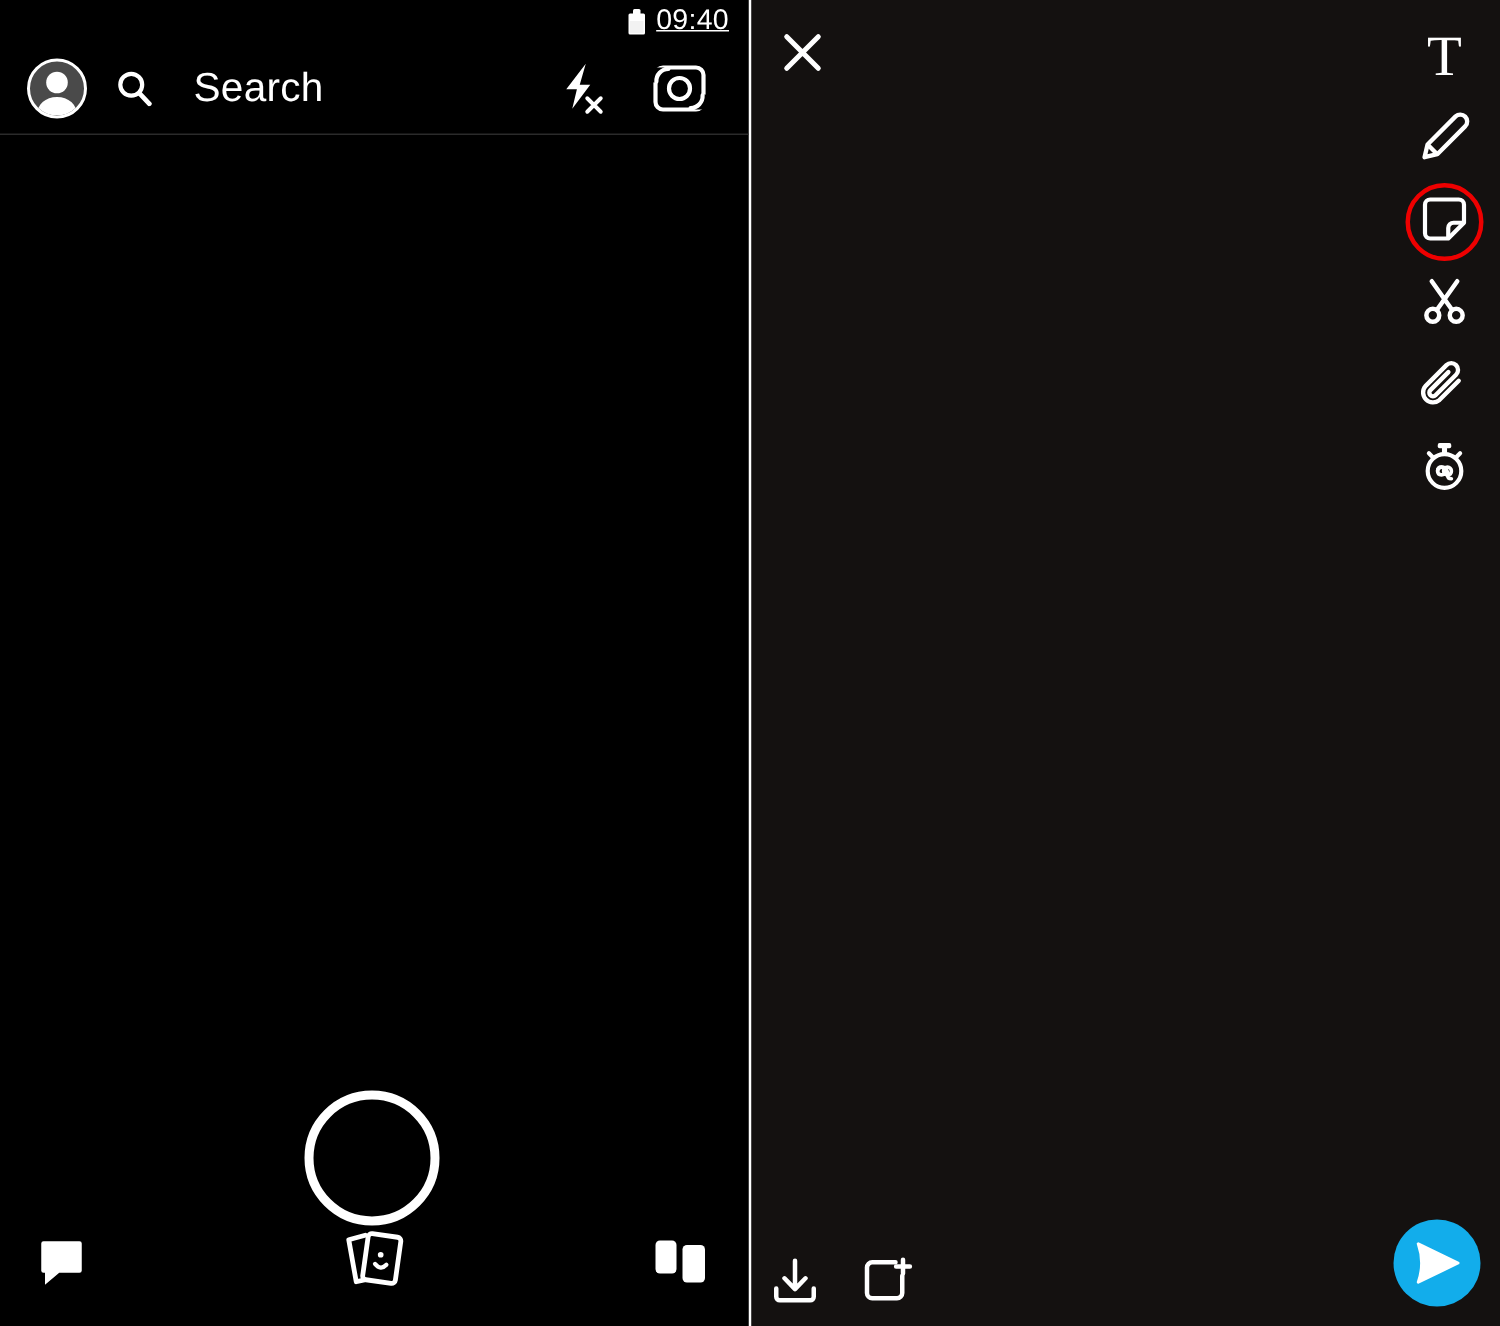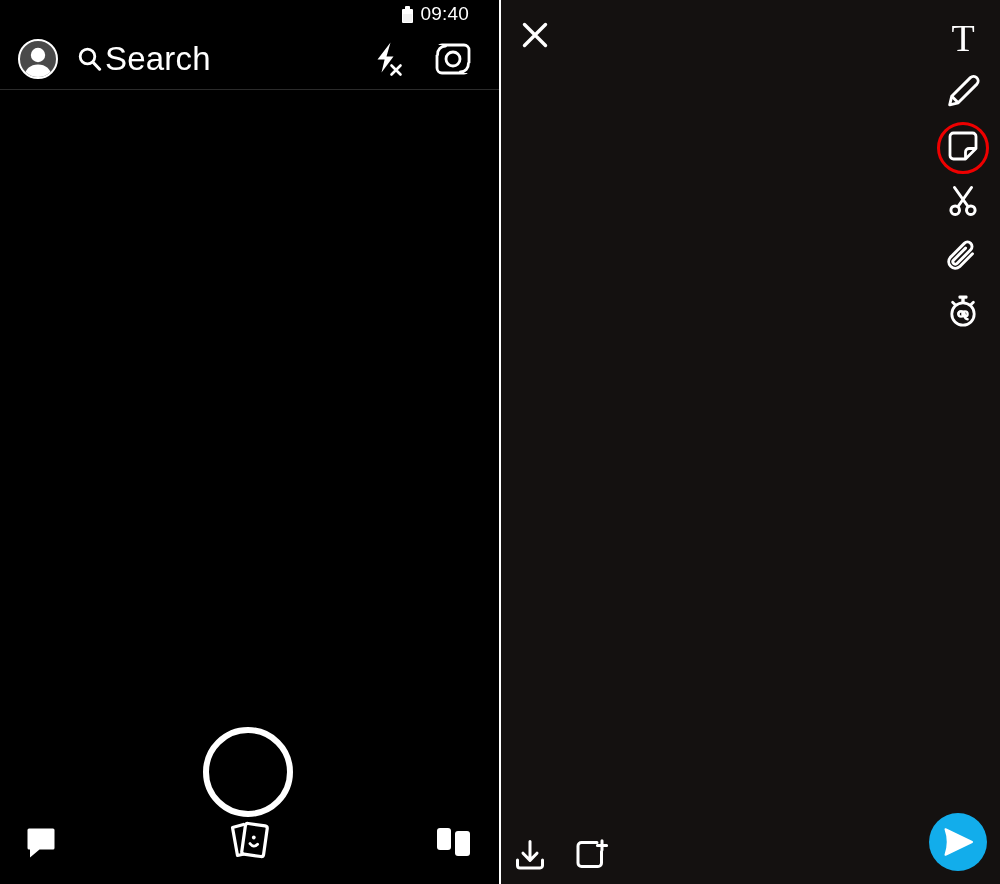--- a/index.html
+++ b/index.html
@@ -15,22 +15,23 @@
   
   .panel-camera {
     position:relative;
     width:499px; height:884px;
     background:#000000;
     flex:0 0 499px;
   }
   .statusbar {
     position:absolute; top:0; left:0; right:0; height:28px;
     display:flex; align-items:center; justify-content:flex-end;
-    padding-right:30px;
+    padding-right:13px;
     color:#ffffff;
+    text-decoration:underline;
   }
   .status-cluster { display:flex; align-items:center; gap:7px; }
   .battery { position:relative; width:11px; height:17px; }
   .battery .body {
     position:absolute; left:0; top:3px; width:11px; height:14px;
     background:#ffffff; border-radius:1px;
   }
   .battery .cap {
     position:absolute; left:3px; top:0; width:5px; height:4px;
     background:#ffffff; border-radius:1px 1px 0 0;
@@ -48,21 +49,21 @@
   }
   .avatar {
     width:40px; height:40px; margin-left:18px; border-radius:50%;
     background:#4a4a4a; border:2px solid #ffffff;
     display:flex; align-items:flex-end; justify-content:center;
     overflow:hidden; flex:0 0 40px;
   }
   .avatar svg { display:block; }
   .search-icon { margin-left:19px; display:flex; align-items:center; }
   .search-label {
-    margin-left:3px; font-size:33px; color:#ffffff; font-weight:400;
+    margin-left:27px; font-size:27px; color:#ffffff; font-weight:400;
     letter-spacing:.2px;
   }
   .topright-tools {
     margin-left:auto; display:flex; align-items:center; gap:27px;
     padding-right:26px;
   }
   .icon-btn { display:flex; align-items:center; justify-content:center; }
 
   .shutter {
     position:absolute; left:203px; top:727px;

